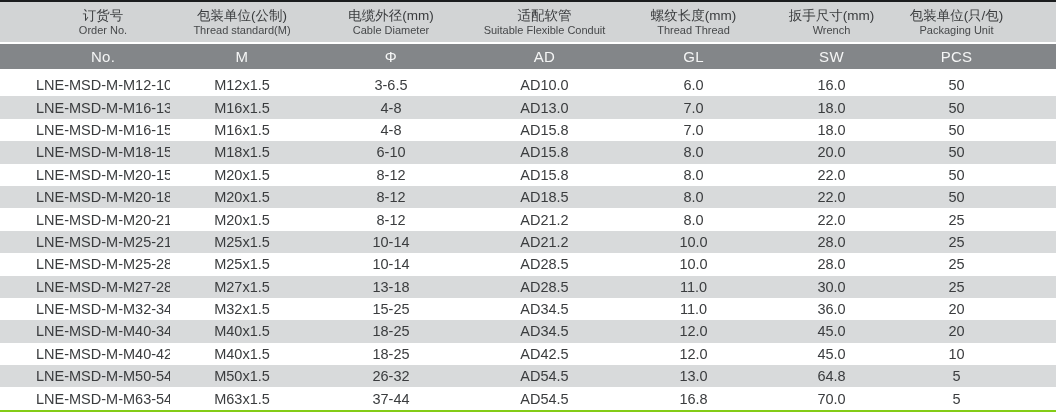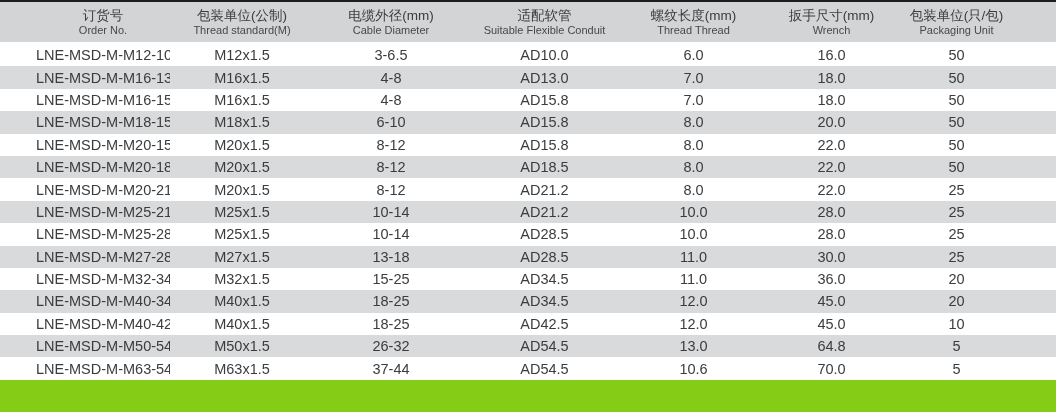--- a/index.html
+++ b/index.html
@@ -114,20 +114,29 @@
         </th>
         <th>
           <div class="zh">扳手尺寸(mm)</div>
           <div class="en">Wrench</div>
         </th>
         <th>
           <div class="zh">包装单位(只/包)</div>
           <div class="en">Packaging Unit</div>
         </th>
       </tr>
+      <tr class="head-codes">
+        <th>No.</th>
+        <th>M</th>
+        <th>Φ</th>
+        <th>AD</th>
+        <th>GL</th>
+        <th>SW</th>
+        <th>PCS</th>
+      </tr>
     </thead>
     <tbody>
         <tr>
           <td>LNE-MSD-M-M12-10.0</td>
           <td>M12x1.5</td>
           <td>3-6.5</td>
           <td>AD10.0</td>
           <td>6.0</td>
           <td>16.0</td>
           <td>50</td>
@@ -247,19 +256,19 @@
           <td>AD54.5</td>
           <td>13.0</td>
           <td>64.8</td>
           <td>5</td>
         </tr>
         <tr>
           <td>LNE-MSD-M-M63-54.5</td>
           <td>M63x1.5</td>
           <td>37-44</td>
           <td>AD54.5</td>
-          <td>10.6</td>
+          <td>16.8</td>
           <td>70.0</td>
           <td>5</td>
         </tr>
       </tbody>
   </table>
 </div>
 
 </body></html>

